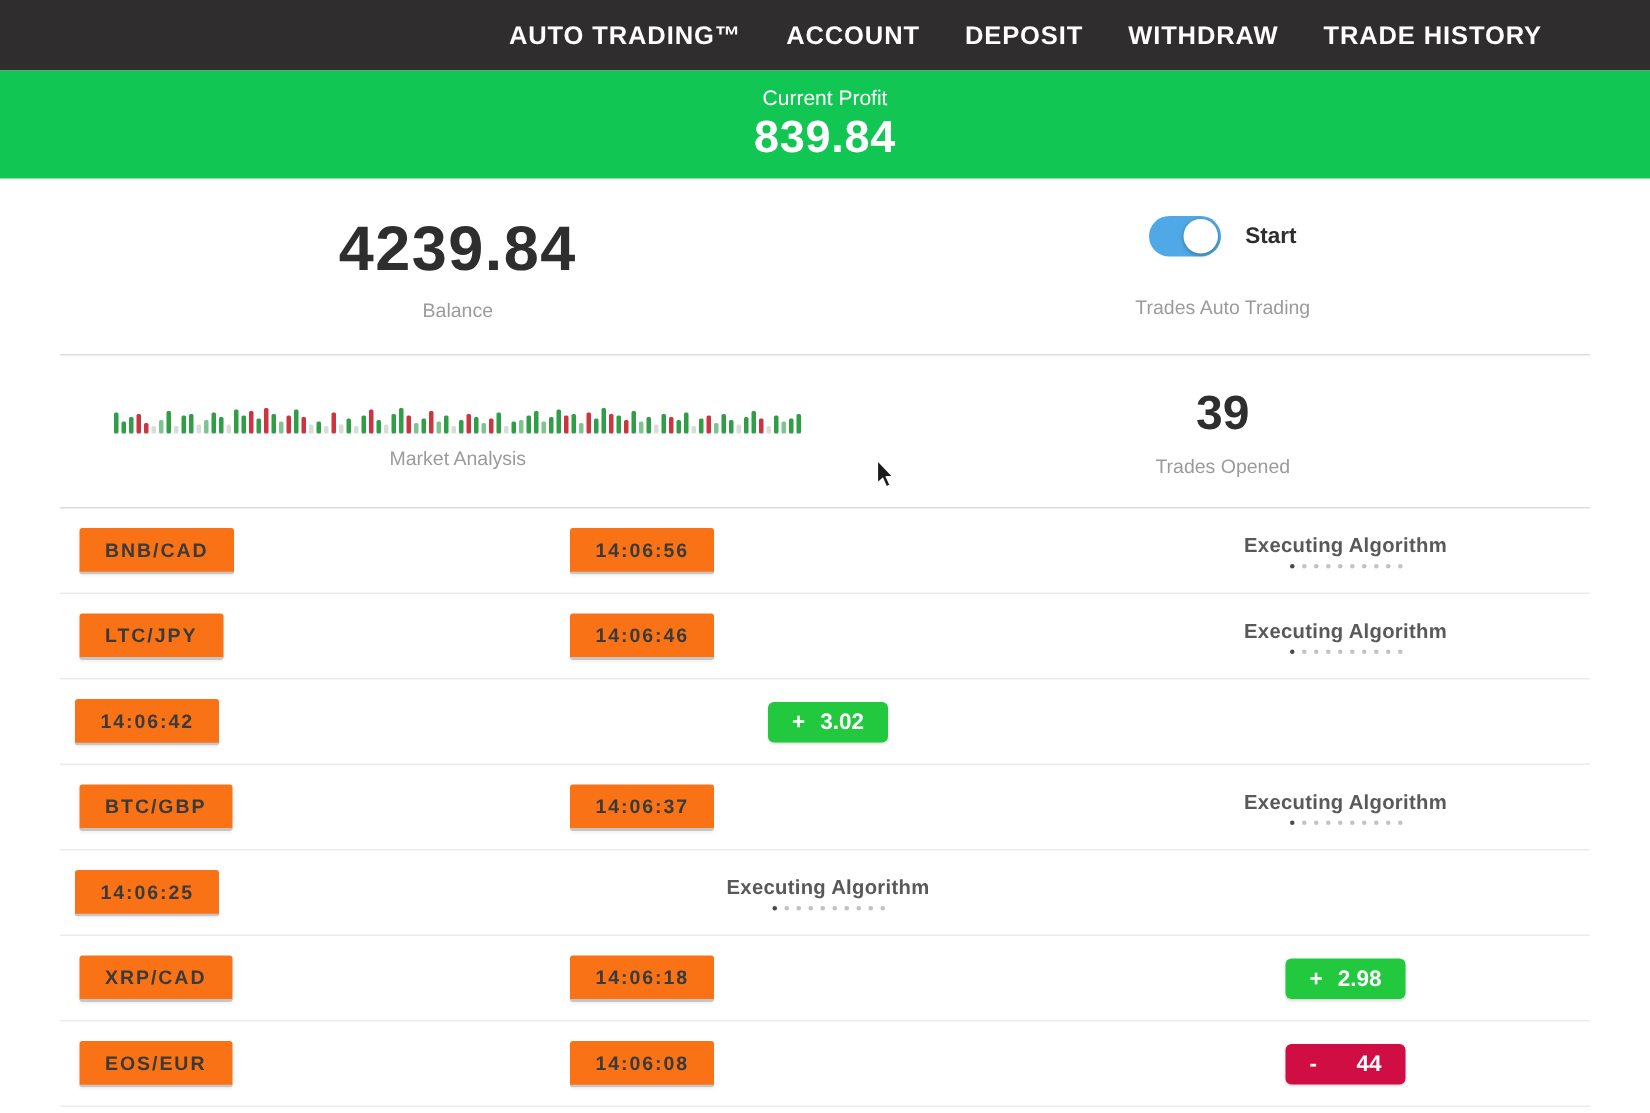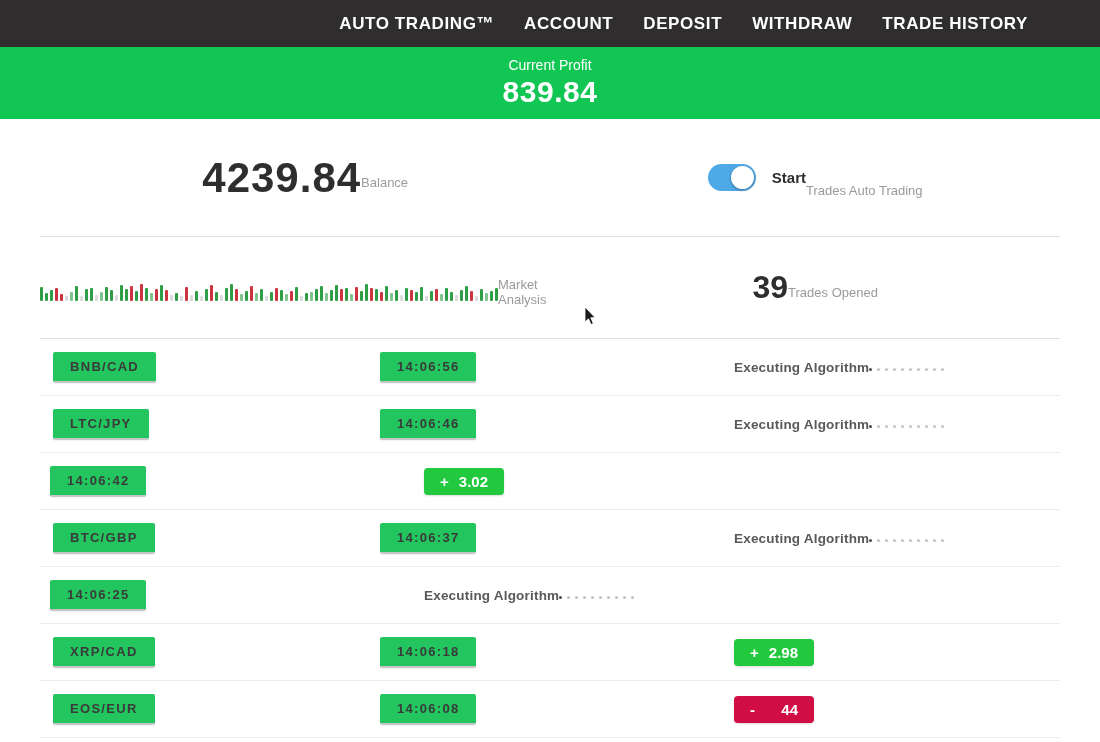--- a/index.html
+++ b/index.html
@@ -11,44 +11,44 @@
   .nav-item { color:#fff; font-size:17px; font-weight:bold; letter-spacing:.6px;
     text-transform:uppercase; cursor:pointer; white-space:nowrap; }
   
   .banner { height:72px; background:#12c653; display:flex; flex-direction:column;
     align-items:center; justify-content:center; color:#fff; }
   .banner-label { font-size:14px; margin-bottom:2px;text-align:center; }
   .banner-value { font-size:30px; font-weight:bold; letter-spacing:.5px; }
   
   .main { padding:0 40px; position:relative; }
   .stats-row { display:grid; grid-template-columns:52% 48%; border-bottom:1px solid #ddd; }
-  .stats-cell { display:flex; flex-direction:row; align-items:center; justify-content:center; }
+  .stats-cell { display:flex; flex-direction:column; align-items:center; justify-content:center; }
   .row1 { height:118px; }
   .row2 { height:102px; }
   .big-number { font-size:42px; font-weight:bold; color:#2e2e2e; letter-spacing:1px; }
   .mid-number { font-size:32px; font-weight:bold; color:#2e2e2e; }
   .stat-label { font-size:13px; color:#9b9b9b; margin-top:9px; }
   
   .toggle-wrap { display:flex; align-items:center; gap:16px; }
   .toggle { width:48px; height:27px; border-radius:14px; background:#4fa9e6; position:relative; cursor:pointer; }
   .knob { width:23px; height:23px; border-radius:50%; background:#fff; position:absolute;
     top:2px; right:2px; box-shadow:0 1px 3px rgba(0,0,0,.35); }
   .toggle-label { font-size:15px; font-weight:bold; color:#2e2e2e; }
   
   .bars { height:26px; display:flex; align-items:flex-end; gap:2px; }
   .bars span { width:3px; display:inline-block; border-radius:1px; }
   
   .trade-row { height:57px; display:grid; grid-template-columns:330px 310px 1fr;
     align-items:center; border-bottom:1px solid #ebebeb; }
-  .chip { display:inline-block; background:#22c55e; border-bottom:2px solid #c6c6c6;
+  .chip { display:inline-block; background:#f97316; border-bottom:2px solid #c6c6c6;
     border-radius:2px; padding:7px 17px; font-size:13px; font-weight:bold; color:#3a3a3a;
     letter-spacing:1.3px; box-shadow:0 1px 2px rgba(0,0,0,.06); }
   .col-pair { padding-left:13px; }
   .col-time { padding-left:10px; }
-  .col-status { padding-left:54px; display:flex; flex-direction:row; align-items:center; }
+  .col-status { padding-left:54px; display:flex; flex-direction:column; align-items:center; }
   .exec-label { font-size:13.5px; font-weight:bold; color:#595959; letter-spacing:.2px; }
   .dots { display:flex; gap:5px; margin-top:5px; align-items:center; }
   .dots i { width:3px; height:3px; border-radius:50%; background:#c2c2c2; }
   .dots i:first-child { background:#4a4a4a; }
   .badge { width:80px; height:27px; border-radius:4px; color:#fff; font-size:15px;
     font-weight:bold; display:flex; align-items:center; justify-content:space-between;
     padding:0 16px; box-shadow:0 1px 2px rgba(0,0,0,.15); }
   .badge.profit { background:#22c93e; }
   .badge.loss { background:#d00e43; }
   

